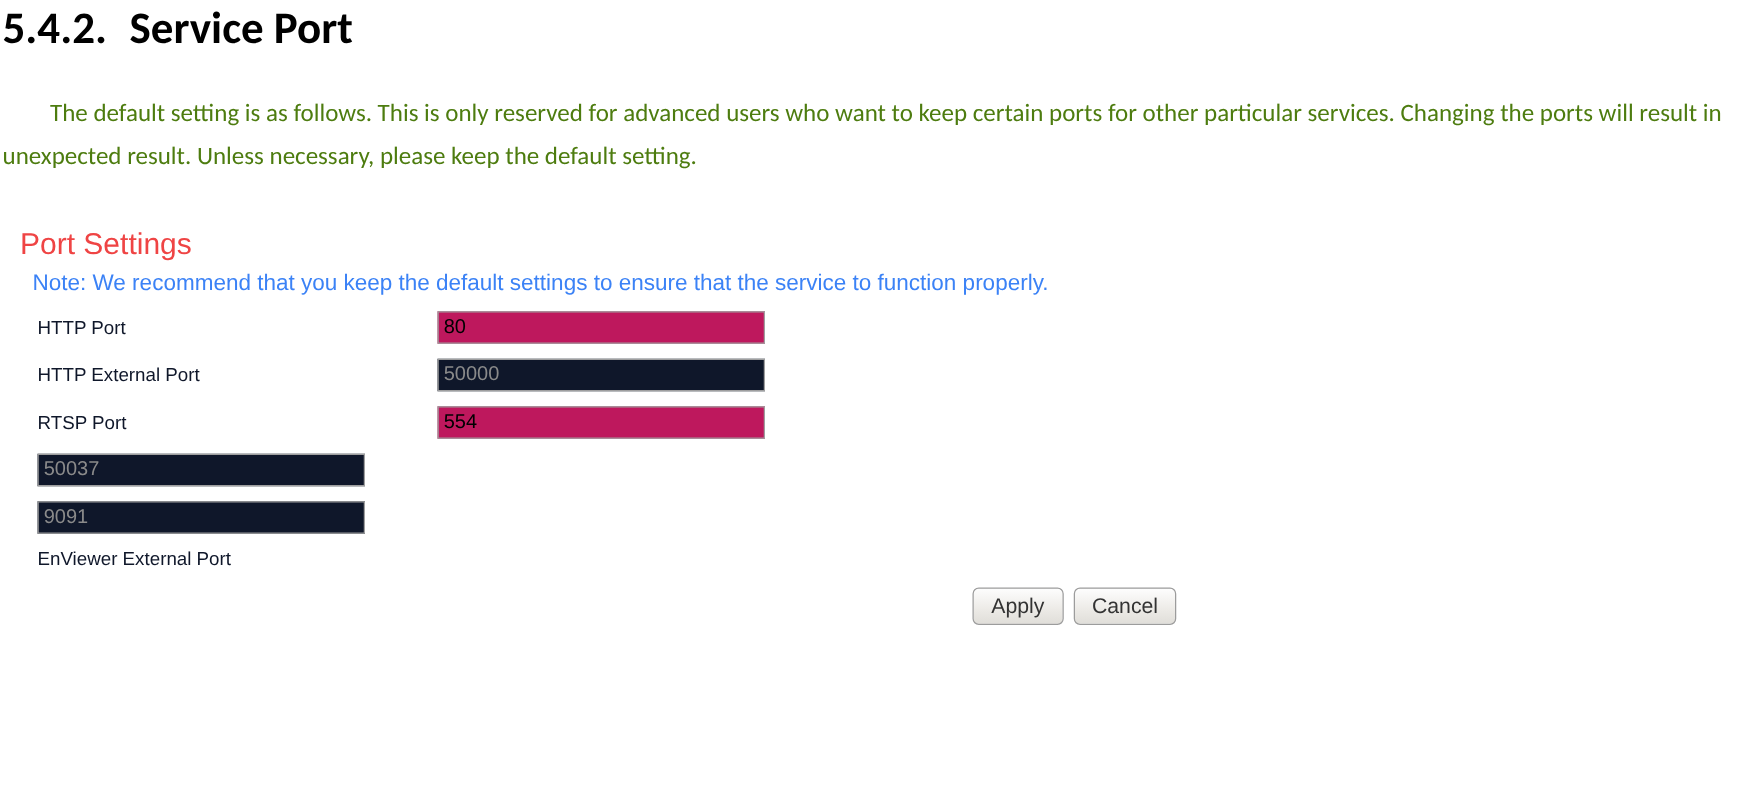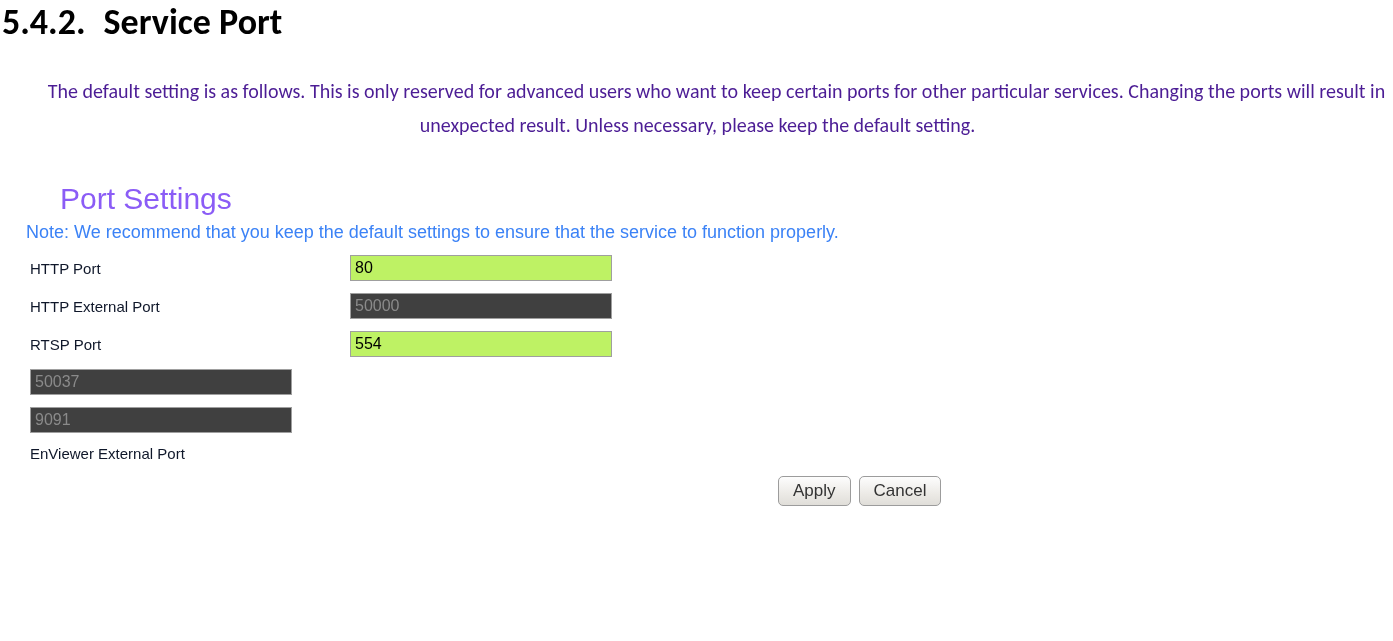--- a/index.html
+++ b/index.html
@@ -16,38 +16,36 @@
       color: #000;
     }
     .heading-num {
       display: inline-block;
       margin-right: 18px;
     }
     .body-text {
       font-size: 20px;
       line-height: 1.7;
       margin: 0 0 40px 2px;
-      color: #4c1d95;
-      text-align: center;
+      color: #4d7c0f;
     }
     .body-text .indent {
       display: inline-block;
       width: 38px;
     }
     .panel {
       margin-left: 16px;
       width: 960px;
       font-family: Arial, Helvetica, sans-serif;
       color: #424242;
     }
     .panel-title {
-      font-size: 30px;
-      color: #8b5cf6;
+      font-size: 24px;
+      color: #ef4444;
       margin-bottom: 6px;
-      margin-left: 44px;
     }
     .panel-note {
       font-size: 18px;
       color: #3b82f6;
       margin-bottom: 12px;
       margin-left: 10px;
     }
     .form-area {
       margin-left: 14px;
     }
@@ -61,26 +59,26 @@
       font-size: 15px;
       color: #0f172a;
     }
     .text-input {
       width: 252px;
       height: 22px;
       padding: 1px 4px;
       font-size: 16px;
       font-family: Arial, Helvetica, sans-serif;
       border: 1px solid #9f9f9f;
-      background: #bef264;
+      background: #be185d;
       color: #000;
       box-sizing: content-box;
     }
     .text-input.disabled {
-      background: #404040;
+      background: #0f172a;
       color: #8a8a8a;
     }
     .button-row {
       margin-top: 14px;
       margin-left: 718px;
       display: flex;
       gap: 8px;
       padding-left: 44px;
     }
     .btn {

